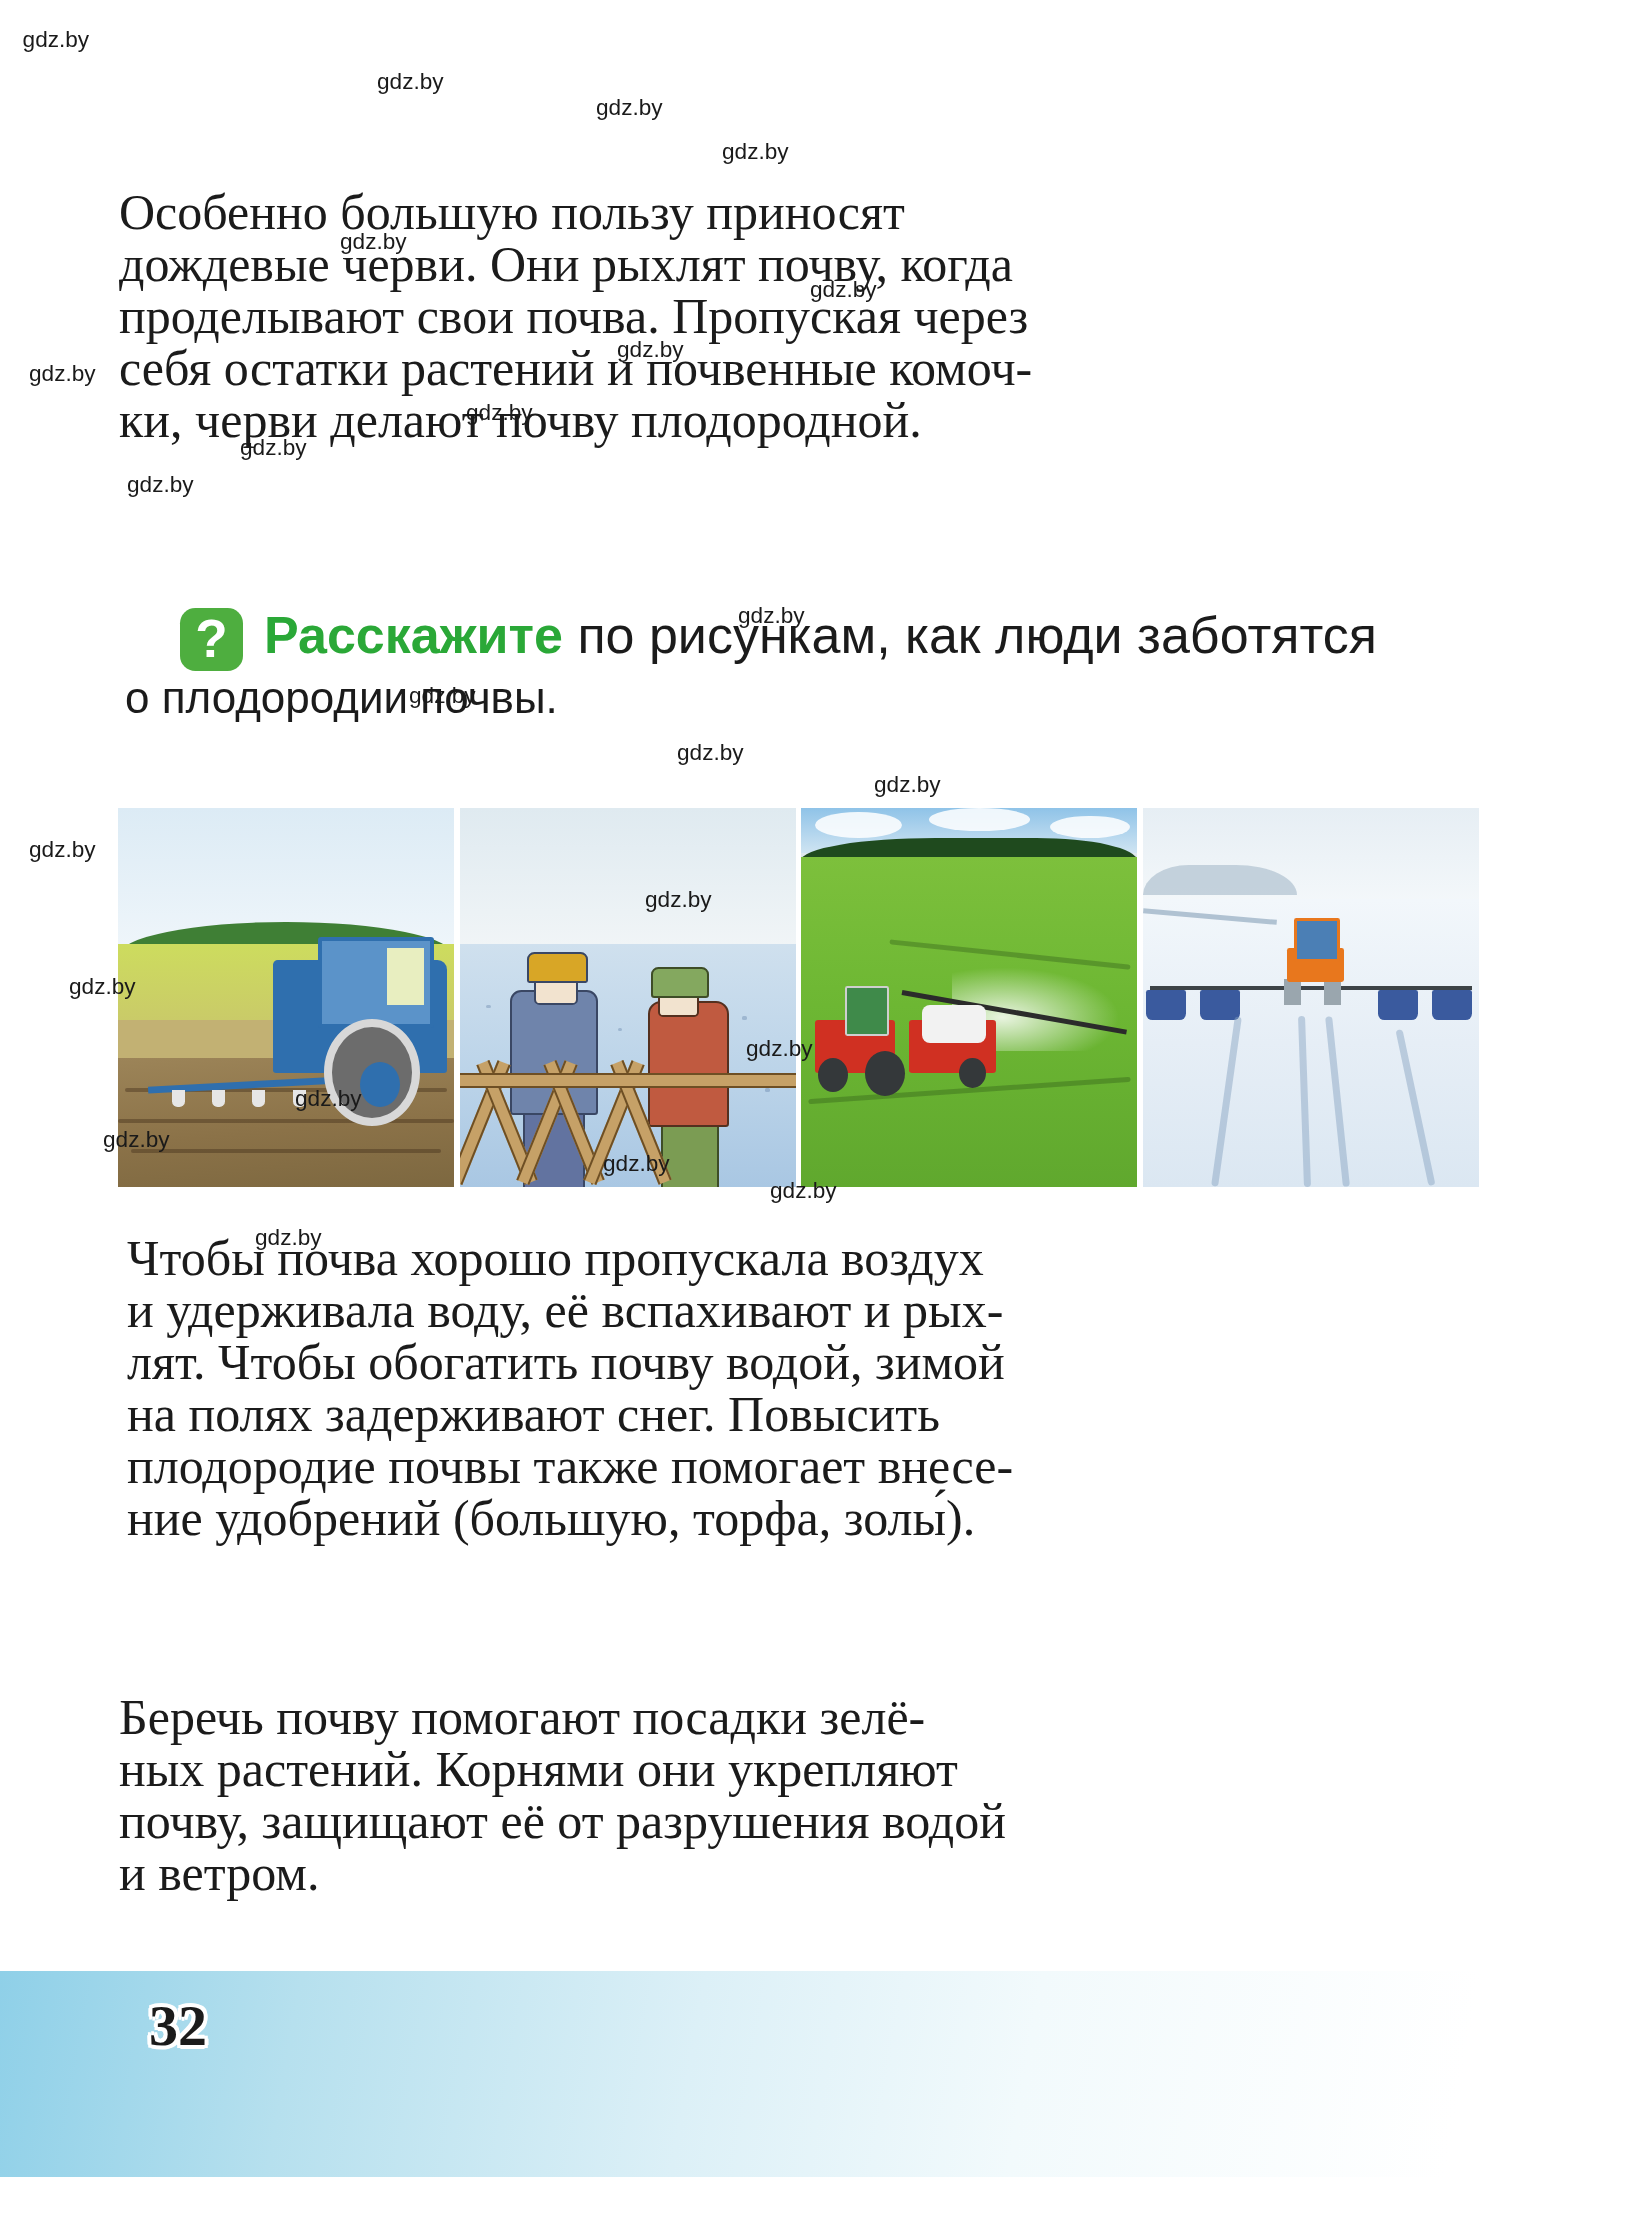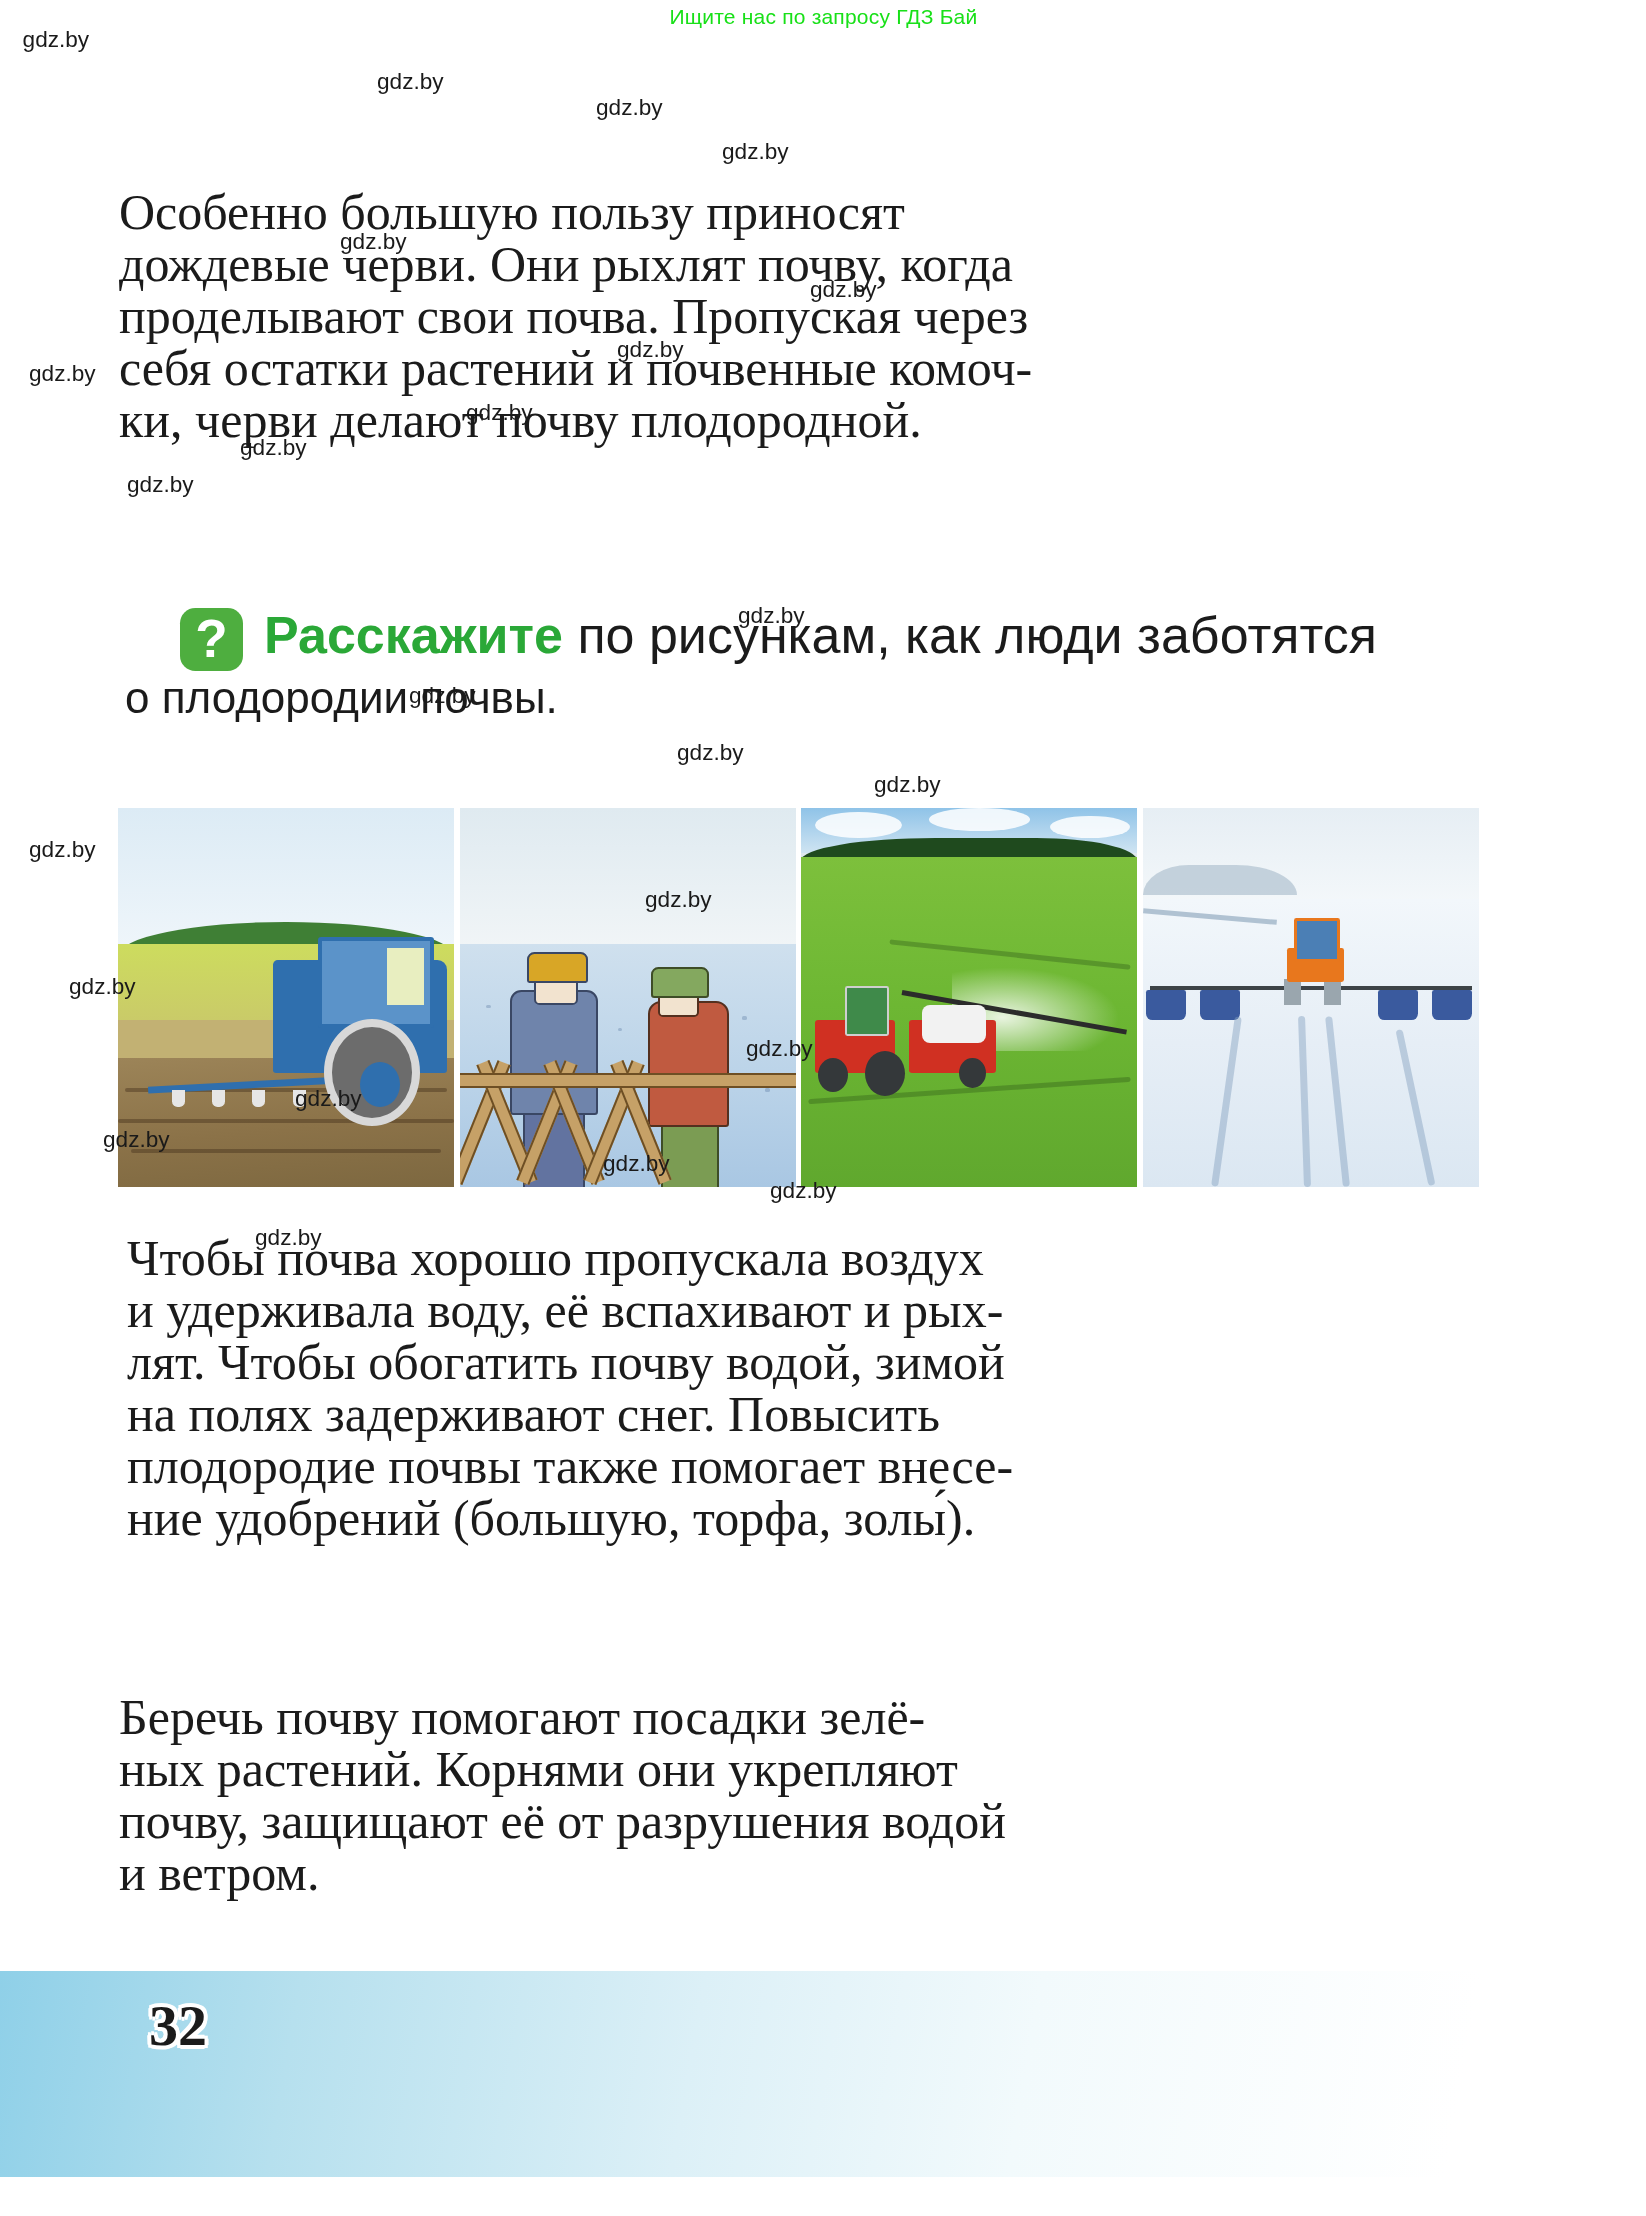--- a/index.html
+++ b/index.html
@@ -272,21 +272,20 @@
     white-space: nowrap;
     pointer-events: none;
     text-align: right;
   }
 </style>
 </head>
 <body>
 
 <div id="page">
 
-  <div class="promo-banner">Ищите нас по запросу ГДЗ Бай</div>
 
   <div class="para" id="para1">
     <span class="ln just">
       <span>Особенно  большую  пользу  приносят</span>
     </span>
     <span class="ln">дождевые черви. Они рыхлят почву, когда</span>
     <span class="ln">проделывают свои почва. Пропуская через</span>
     <span class="ln">себя остатки растений и почвенные комоч-</span>
     <span class="ln">ки,  черви  делают  почву  плодородной.</span>
   </div>

